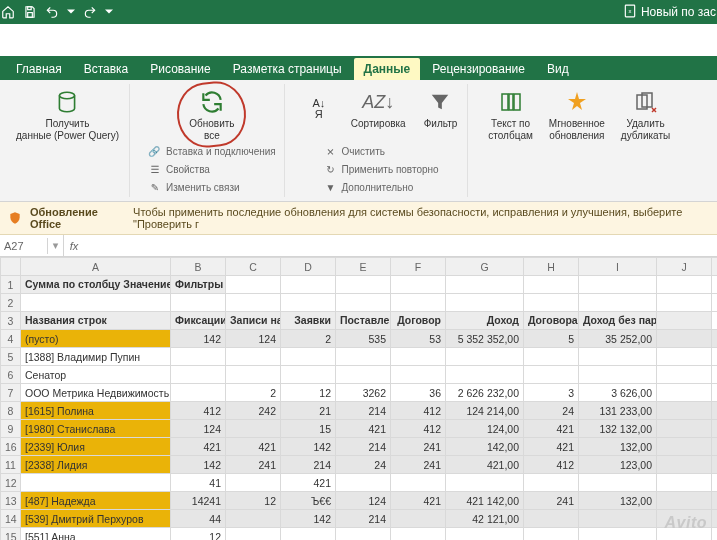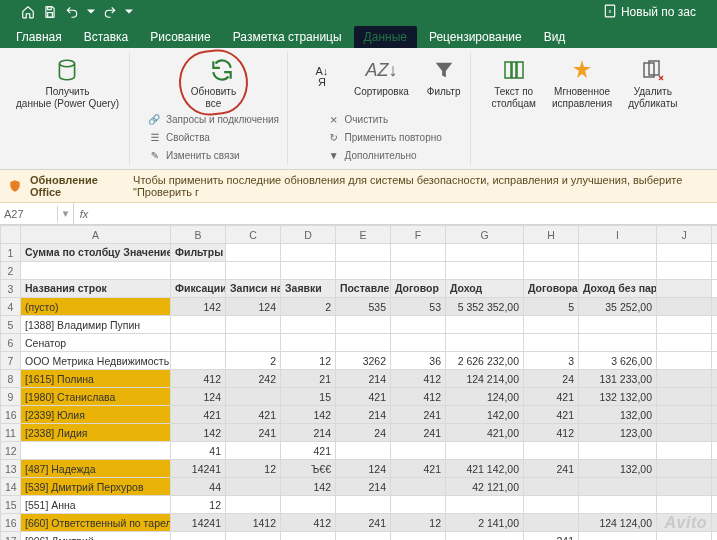--- a/index.html
+++ b/index.html
@@ -1,51 +1,51 @@
 <!DOCTYPE html>
 <html><head>
 <meta charset="utf-8">
 <style>
   * { box-sizing: border-box; margin: 0; padding: 0; }
   body { font-family: "Segoe UI", Arial, sans-serif; font-size: 11px; color: #333; background: #fff; width: 717px; }
-  .titlebar { background: #217346; color: #fff; height: 24px; display: flex; align-items: center; padding: 0 21px; gap: 10px; }
+  .titlebar { background: #217346; color: #fff; height: 24px; display: flex; align-items: center; padding: 0 1px; gap: 10px; }
   .titlebar .qat { display: flex; gap: 8px; align-items: center; }
   .qat svg { display: block; }
   .doc-title { margin-left: auto; display: flex; align-items: center; gap: 4px; font-size: 12px; white-space: nowrap; overflow: hidden; }
-  .tabs { background: #217346; display: flex; align-items: flex-end; height: 24px; padding: 0 6px; gap: 2px; }
+  .tabs { background: #217346; display: flex; align-items: flex-end; height: 24px; padding: 0 6px; gap: 2px; margin-top: 32px; }
   .tab { color: #fff; padding: 4px 10px; font-size: 12px; cursor: pointer; border-radius: 2px 2px 0 0; }
-  .tab.active { background: #0f172a; color: #217346; font-weight: 400; }
+  .tab.active { background: #fef9c3; color: #217346; font-weight: 700; }
   .ribbon { background: #f3f3f3; border-bottom: 1px solid #d4d4d4; display: flex; align-items: stretch; padding: 4px 6px; gap: 10px; min-height: 72px; }
   .rgroup { display: flex; flex-direction: column; align-items: center; justify-content: space-between; padding: 2px 4px; border-right: 1px solid #e0e0e0; }
   .rgroup:last-child { border-right: none; }
   .bigbtn { display: flex; flex-direction: column; align-items: center; gap: 2px; padding: 2px 6px; cursor: pointer; font-size: 10px; text-align: center; line-height: 1.15; }
   .bigbtn .ico { width: 28px; height: 28px; display: flex; align-items: center; justify-content: center; }
   .stack { display: flex; flex-direction: column; gap: 2px; font-size: 10px; }
   .smallbtn { display: flex; align-items: center; gap: 4px; padding: 1px 4px; cursor: pointer; color: #666; }
   .smallbtn .mi { width: 14px; height: 14px; display:flex; align-items:center; justify-content:center; }
-  .circled { position: relative; align-items: flex-end; }
+  .circled { position: relative; }
   .circled::after { content:""; position:absolute; left:-6px; top:-4px; right:-6px; bottom:-4px;
     border:2px solid #c0392b; border-radius: 50%/60%; transform: rotate(-6deg); pointer-events:none; }
   .msgbar { background: #fdf5e1; border-bottom: 1px solid #e4d8b4; display:flex; align-items:center; gap:8px; padding: 4px 8px; font-size: 11px; color:#5a4a1e; }
   .msgbar .shield { width:14px; height:14px; }
   .fxbar { display:flex; align-items:center; border-bottom:1px solid #d4d4d4; height:22px; }
-  .namebox { width:58px; border-right:1px solid #d4d4d4; padding:2px 4px; font-size:11px; color:#666; }
+  .namebox { width:48px; border-right:1px solid #d4d4d4; padding:2px 4px; font-size:11px; color:#666; }
   .fxchev { width:16px; text-align:center; color:#999; border-right:1px solid #d4d4d4; height:100%; display:flex; align-items:center; justify-content:center; }
   .fxmark { width:20px; text-align:center; font-style:italic; color:#666; }
   .fxinput { flex:1; padding:2px 6px; color:#333; }
   .sheet { position:relative; overflow:auto; }
   table.grid { border-collapse: collapse; width: 100%; table-layout: fixed; }
   table.grid th, table.grid td { border:1px solid #d9d9d9; padding:2px 4px; font-size:10.5px; height:18px; overflow:hidden; white-space:nowrap; }
   table.grid th { background:#f0f0f0; font-weight:400; color:#666; text-align:center; }
   .rowhdr { background:#f0f0f0; text-align:center; color:#666; width:20px; }
   .corner { background:#f0f0f0; width:20px; }
   .colA { width:150px; text-align:left; }
   .colB,.colC,.colD,.colE,.colF,.colH,.colJ,.colK { width:55px; text-align:right; }
   .colG,.colI { width:78px; text-align:right; }
-  .hdrcell { background:#ececec; font-weight:600; font-size:10px; text-align:left; white-space:normal; line-height:1.1; vertical-align:middle; }
+  .hdrcell { background:#ececec; font-weight:600; font-size:10px; text-align:right; white-space:normal; line-height:1.1; vertical-align:middle; }
   .hdrleft { text-align:left; }
   .num { text-align:right; }
   .txt { text-align:left; }
   .shade td:not(.rowhdr) { background:#e6e6e6; }
   .shade td.txt { background:#eab308;margin-left:24px; }
   .watermark { position:fixed; right:10px; bottom:8px; font-size:16px; font-weight:700; color:#c9c9c9; font-style:italic; letter-spacing:0.5px; }
 </style>
 </head>
 <body>
 
@@ -127,21 +127,21 @@
             <path d="M20 10A8 8 0 0 0 6 6"></path>
             <path d="M4 14a8 8 0 0 0 14 4"></path>
           </svg>
         </span>
       <span style="white-space:pre-line">Обновить
 все</span>
     </div>
     <div class="stack">
       <div class="smallbtn">
           <span class="mi">🔗</span>
-          <span>Запросы и подключения</span>
+          <span>Вставка и подключения</span>
         </div>
       <div class="smallbtn">
           <span class="mi">☰</span>
           <span>Свойства</span>
         </div>
       <div class="smallbtn">
           <span class="mi">✎</span>
           <span>Изменить связи</span>
         </div>
     </div>
@@ -192,21 +192,21 @@
           <span style="white-space:pre-line">Текст по
 столбцам</span>
         </div>
       <div class="bigbtn">
           <span class="ico">
             <svg width="24" height="24" viewBox="0 0 24 24" fill="#f0a020">
               <path d="M12 2l2 7h7l-6 4 2 7-5-4-5 4 2-7-6-4h7z"></path>
             </svg>
           </span>
           <span style="white-space:pre-line">Мгновенное
-исправления</span>
+обновления</span>
         </div>
       <div class="bigbtn">
           <span class="ico">
             <svg width="24" height="24" viewBox="0 0 24 24" fill="none" stroke="#666" stroke-width="1.5">
               <rect x="3" y="5" width="10" height="14"></rect>
               <rect x="8" y="3" width="10" height="14"></rect>
               <line x1="18" y1="18" x2="22" y2="22" stroke="#c0392b"></line>
               <line x1="22" y1="18" x2="18" y2="22" stroke="#c0392b"></line>
             </svg>
           </span>

